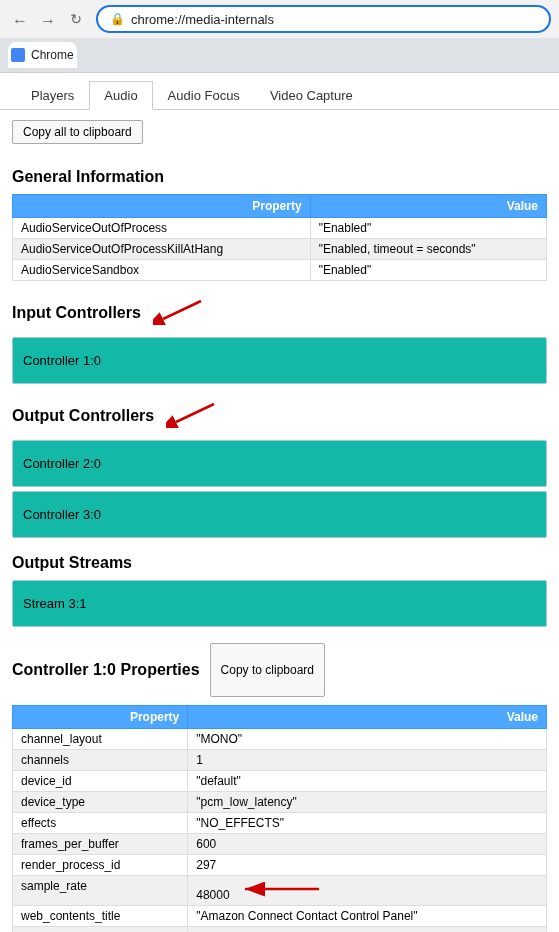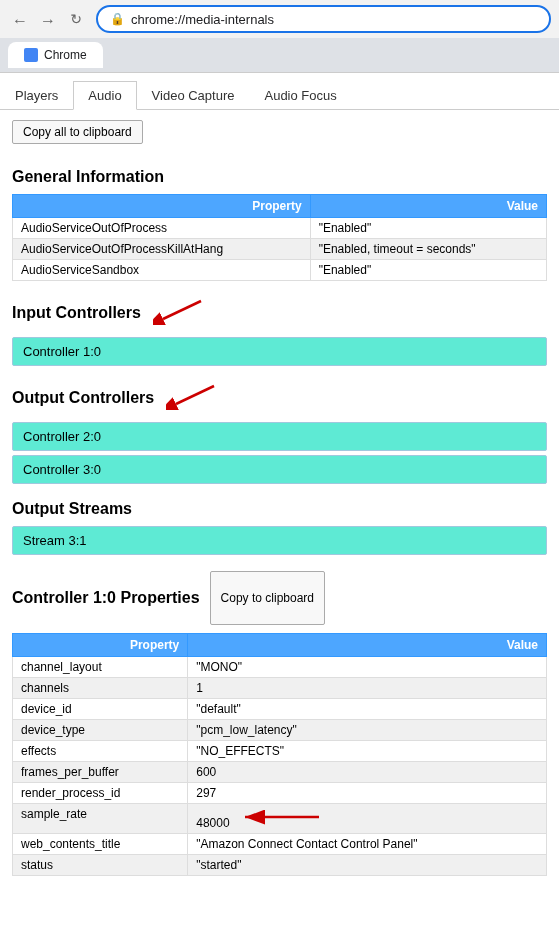--- a/index.html
+++ b/index.html
@@ -64,21 +64,21 @@
     .tab-bar {
       display: flex;
       align-items: center;
       padding: 0 8px;
       background: #dee1e6;
       height: 34px;
     }
     .tab {
       display: flex;
       align-items: center;
-      padding: 6px 16px;
+      padding: 6px 3px;
       border-radius: 8px 8px 0 0;
       font-size: 12px;
       cursor: pointer;
       gap: 6px;
     }
     .tab.active {
       background: #fff;
       color: #202124;
     }
     .tab-favicon {
@@ -91,21 +91,21 @@
 
     
     .page-content {
       padding: 0;
     }
 
     
     .nav-tabs {
       display: flex;
       gap: 0;
-      padding: 8px 8px 0 0;
+      padding: 8px 8px 0 16px;
       border-bottom: 1px solid #ccc;
       background: #fff;
     }
     .nav-tab {
       padding: 6px 14px;
       font-size: 13px;
       cursor: pointer;
       border: 1px solid transparent;
       border-bottom: none;
       color: #333;
@@ -163,23 +163,23 @@
     .info-table td {
       padding: 3px 8px;
       border: 1px solid #ddd;
       vertical-align: top;
     }
     .info-table tr:nth-child(even) td { background: #f0f0f0; }
     .info-table tr:nth-child(odd) td { background: #fff; }
 
     
     .controller-item {
-      background: #5eead4;
+      background: #14b8a6;
       border: 1px solid #a0c8de;
-      padding: 6px 10px;
+      padding: 15px 10px;
       margin-bottom: 4px;
       font-size: 13px;
       cursor: pointer;
       border-radius: 2px;
     }
 
     .section-block {
       margin-bottom: 16px;
     }
 
@@ -231,22 +231,22 @@
       <span>Chrome</span>
     </div>
   </div>
 </div>
 
 <div class="page-content">
 
   <div class="nav-tabs">
     <div class="nav-tab">Players</div>
     <div class="nav-tab active">Audio</div>
+    <div class="nav-tab">Audio Focus</div>
     <div class="nav-tab">Video Capture</div>
-    <div class="nav-tab">Audio Focus</div>
   </div>
 
   <div class="content-area">
 
     
     <button class="copy-all-btn">Copy all to clipboard</button>
 
     
     <div class="section-block">
       <div class="section-heading">

